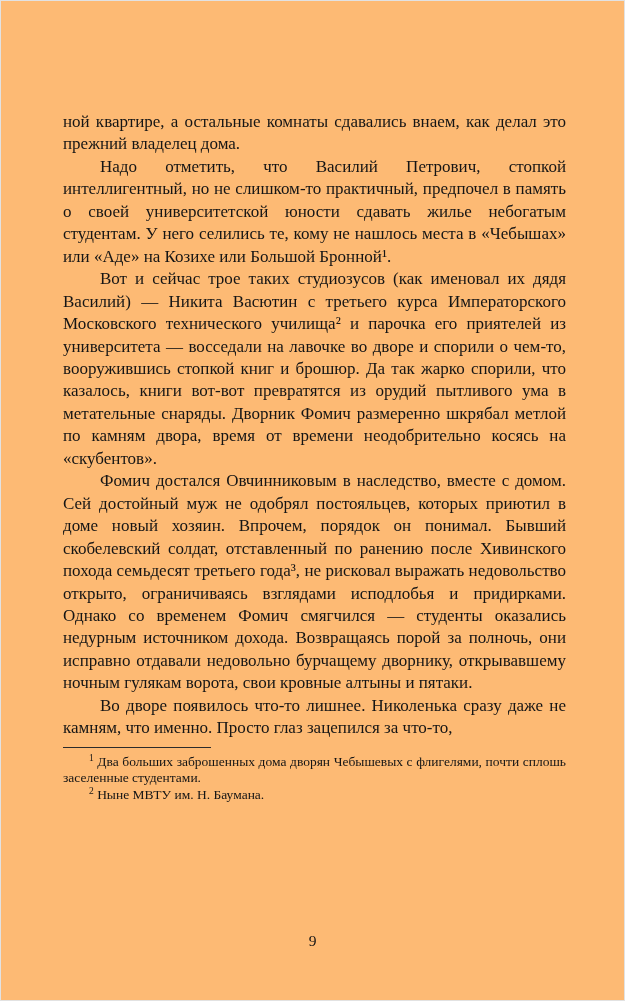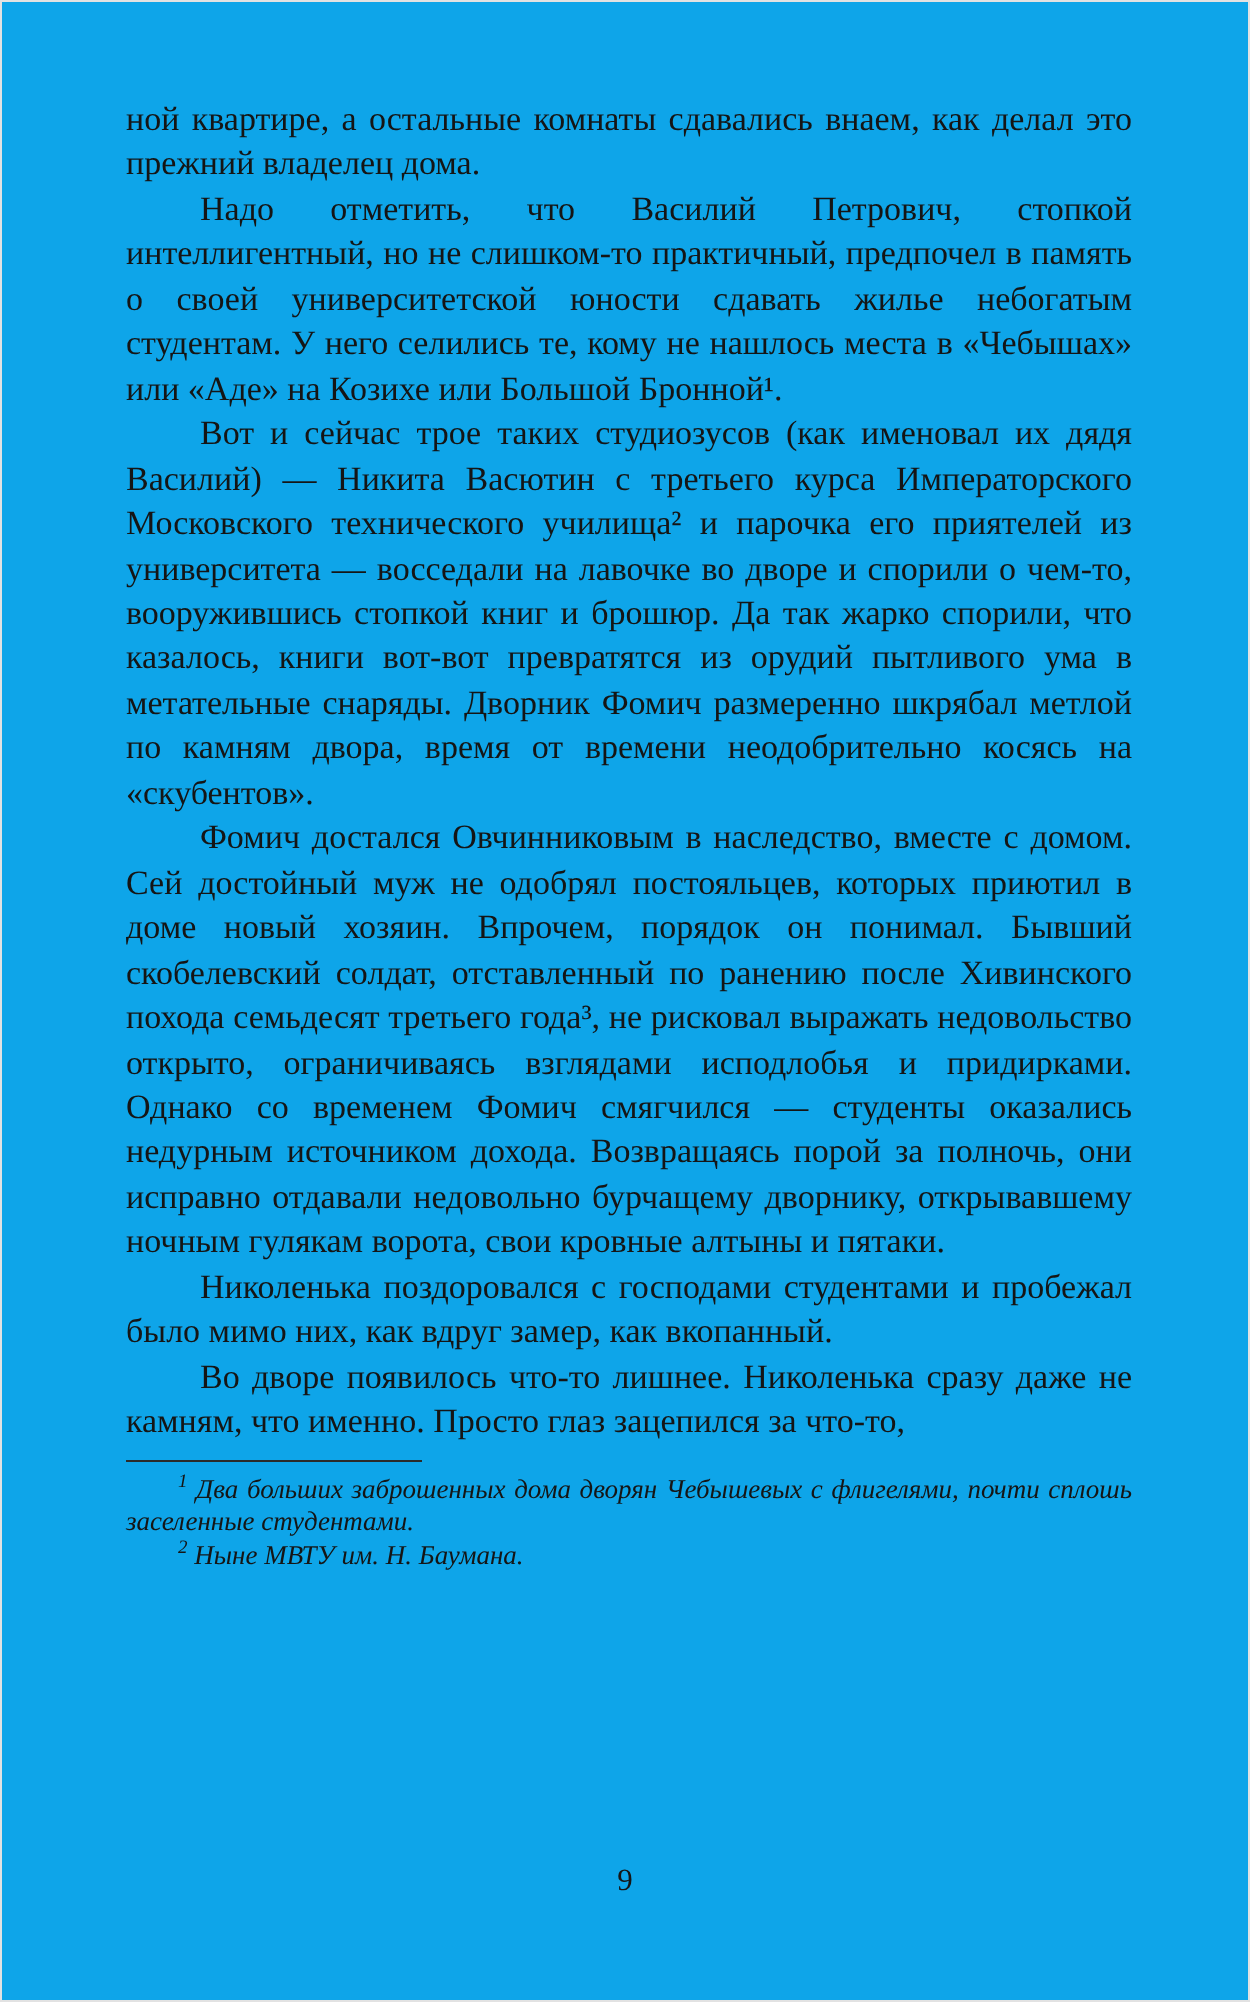--- a/index.html
+++ b/index.html
@@ -4,23 +4,23 @@
 <style>
   * { margin: 0; padding: 0; box-sizing: border-box; }
   html, body { background: #ffffff; }
   body { font-family: "Liberation Serif", serif; }
 
   .page {
     position: relative;
     width: 625px;
     height: 1001px;
     margin: 0 auto;
-    background: #0ea5e9;
+    background: #fdba74;
     border: 1px solid #e2e2e2;
-    padding: 48px 58px 0 62px;
+    padding: 110px 58px 0 62px;
     color: #151515;
     overflow: hidden;
   }
 
   .body-text p {
     font-size: 17px;
     line-height: 22.45px;
     text-align: justify;
     text-indent: 37px;
     hyphens: auto;
@@ -34,21 +34,20 @@
     border-top: 1px solid #2b2b2b;
     margin: 7px 0 6px 0;
   }
 
   .footnotes p {
     font-size: 13.5px;
     line-height: 16.6px;
     text-align: justify;
     text-indent: 26px;
     hyphens: auto;
-    font-style: italic;
     -webkit-hyphens: auto;
   }
   .footnotes sup {
     font-size: 9.5px;
     line-height: 0;
     vertical-align: super;
   }
 
   .page-number {
     position: absolute;
@@ -62,21 +61,20 @@
 </style>
 </head>
 <body>
 
 <div class="page">
   <main class="body-text" id="paragraphs">
       <p class="para no-indent">ной квартире, а остальные комнаты сдавались внаем, как делал это прежний владелец дома.</p>
       <p class="para">Надо отметить, что Василий Петрович, стопкой интеллигентный, но не слишком-то практичный, предпочел в память о своей университетской юности сдавать жилье небогатым студентам. У него селились те, кому не нашлось места в «Чебышах» или «Аде» на Козихе или Большой Бронной¹.</p>
       <p class="para">Вот и сейчас трое таких студиозусов (как именовал их дядя Василий) — Никита Васютин с третьего курса Императорского Московского технического училища² и парочка его приятелей из университета — восседали на лавочке во дворе и спорили о чем-то, вооружившись стопкой книг и брошюр. Да так жарко спорили, что казалось, книги вот-вот превратятся из орудий пытливого ума в метательные снаряды. Дворник Фомич размеренно шкрябал метлой по камням двора, время от времени неодобрительно косясь на «скубентов».</p>
       <p class="para">Фомич достался Овчинниковым в наследство, вместе с домом. Сей достойный муж не одобрял постояльцев, которых приютил в доме новый хозяин. Впрочем, порядок он понимал. Бывший скобелевский солдат, отставленный по ранению после Хивинского похода семьдесят третьего года³, не рисковал выражать недовольство открыто, ограничиваясь взглядами исподлобья и придирками. Однако со временем Фомич смягчился — студенты оказались недурным источником дохода. Возвращаясь порой за полночь, они исправно отдавали недовольно бурчащему дворнику, открывавшему ночным гулякам ворота, свои кровные алтыны и пятаки.</p>
-      <p class="para">Николенька поздоровался с господами студентами и пробежал было мимо них, как вдруг замер, как вкопанный.</p>
       <p class="para">Во дворе появилось что-то лишнее. Николенька сразу даже не камням, что именно. Просто глаз зацепился за что-то,</p>
     </main>
   <div class="footnote-rule"></div>
   <section class="footnotes" id="footnotes">
       <p><sup>1</sup> Два больших заброшенных дома дворян Чебышевых с флигелями, почти сплошь заселенные студентами.</p>
       <p><sup>2</sup> Ныне МВТУ им. Н. Баумана.</p>
     </section>
   <div class="page-number">9</div>
 </div>
 

